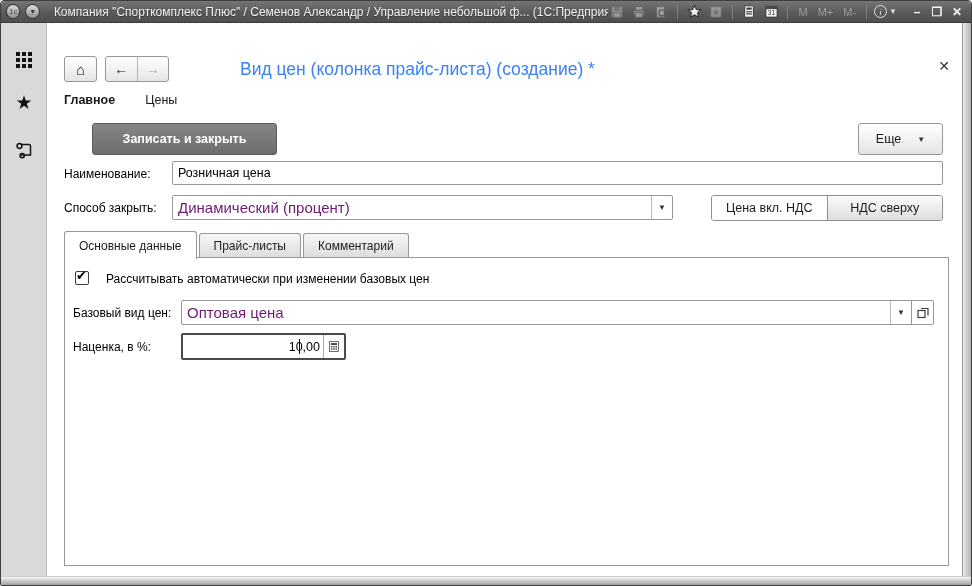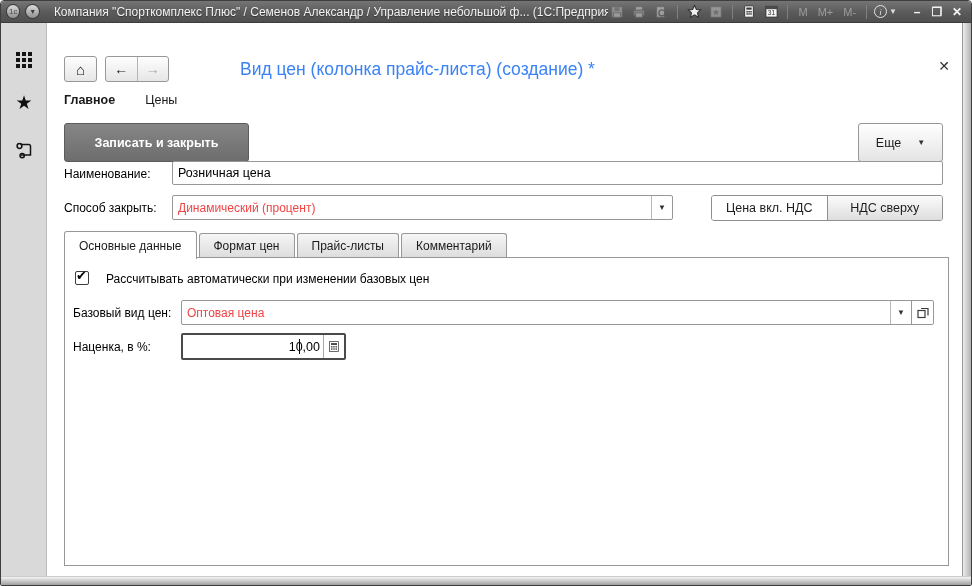--- a/index.html
+++ b/index.html
@@ -59,37 +59,37 @@
   .nav-back { color:#111; border-right:1px solid #b5b5b5; }
   .nav-fwd  { color:#a8a8a8; }
 
   .form-title { position:absolute; left:192px; top:36px; font-size:17.5px; color:#3b82f6; white-space:nowrap; }
   .form-close { position:absolute; right:12px; top:36px; font-size:14px; color:#333; cursor:pointer; line-height:14px; }
 
   .links { position:absolute; left:16px; top:70px; display:flex; gap:30px; font-size:12.5px; }
   .link-main { font-weight:bold; color:#1a1a1a; cursor:pointer; }
   .link-sec { color:#1a1a1a; cursor:pointer; }
 
-  .btn { height:39px; border:1px solid #979797; border-radius:3px; font-size:12.5px;
+  .btn { height:32px; border:1px solid #979797; border-radius:3px; font-size:12.5px;
          display:flex; align-items:center; justify-content:center; cursor:pointer;
-         background:linear-gradient(#ffffff,#e4e4e4); color:#1c1c1c; }
+         background:linear-gradient(#ffffff,#e4e4e4); color:#1c1c1c;margin-left:28px; }
   .btn-primary { position:absolute; left:16px; top:100px; width:185px;
                  background:linear-gradient(#868686,#6d6d6d); border-color:#5c5c5c;
                  color:#fff; font-weight:bold; }
   .btn-save { position:absolute; left:209px; top:100px; width:95px; }
   .btn-more { position:absolute; right:19px; top:100px; width:85px; gap:16px; }
   .more-arrow { font-size:9px; color:#333; }
 
   .field-label { position:absolute; font-size:12px; color:#000; white-space:nowrap; }
   .text-input { position:absolute; height:24px; border:1px solid #979797; border-radius:2px;
                 font-size:12.5px; padding:0 5px; font-family:"Liberation Sans",sans-serif; color:#000; background:#fff; }
 
   .combo { position:absolute; height:25px; border:1px solid #979797; border-radius:2px;
            background:#fff; display:flex; align-items:stretch; }
-  .combo-text { flex:1; display:flex; align-items:center; padding-left:5px; font-size:12px; color:#ef4444; overflow:hidden; white-space:nowrap; }
+  .combo-text { flex:1; display:flex; align-items:center; padding-left:5px; font-size:15px; color:#701a75; overflow:hidden; white-space:nowrap; }
   .combo-arrow { width:21px; border-left:1px solid #b9b9b9; display:flex; align-items:center;
                  justify-content:center; font-size:8px; color:#333; cursor:pointer; }
   .combo-open { width:22px; border-left:1px solid #979797; display:flex; align-items:center;
                 justify-content:center; cursor:pointer; border-radius:0 2px 2px 0; background:#fff; }
 
   .segmented { position:absolute; right:19px; top:172px; width:232px; height:26px;
                border:1px solid #8f8f8f; border-radius:3px; display:flex; overflow:hidden; }
   .seg { flex:1; display:flex; align-items:center; justify-content:center; font-size:12.5px; color:#1c1c1c; cursor:pointer; }
   .seg-on  { background:#fff; }
   .seg-off { background:linear-gradient(#fbfbfb,#dedede); border-left:1px solid #8f8f8f; }
@@ -261,21 +261,20 @@
       <div class="combo-arrow" style="font-size:8px;">▼</div>
     </div>
 
     <div class="segmented">
       <div class="seg seg-on">Цена вкл. НДС</div>
       <div class="seg seg-off">НДС сверху</div>
     </div>
 
     <div class="tabs">
       <div class="tab active">Основные данные</div>
-      <div class="tab">Формат цен</div>
       <div class="tab">Прайс-листы</div>
       <div class="tab">Комментарий</div>
     </div>
 
     <div class="panel">
 
       <div class="checkbox">
         <span class="check-glyph">✔</span>
       </div>
       <div class="check-label">Рассчитывать автоматически при изменении базовых цен</div>

